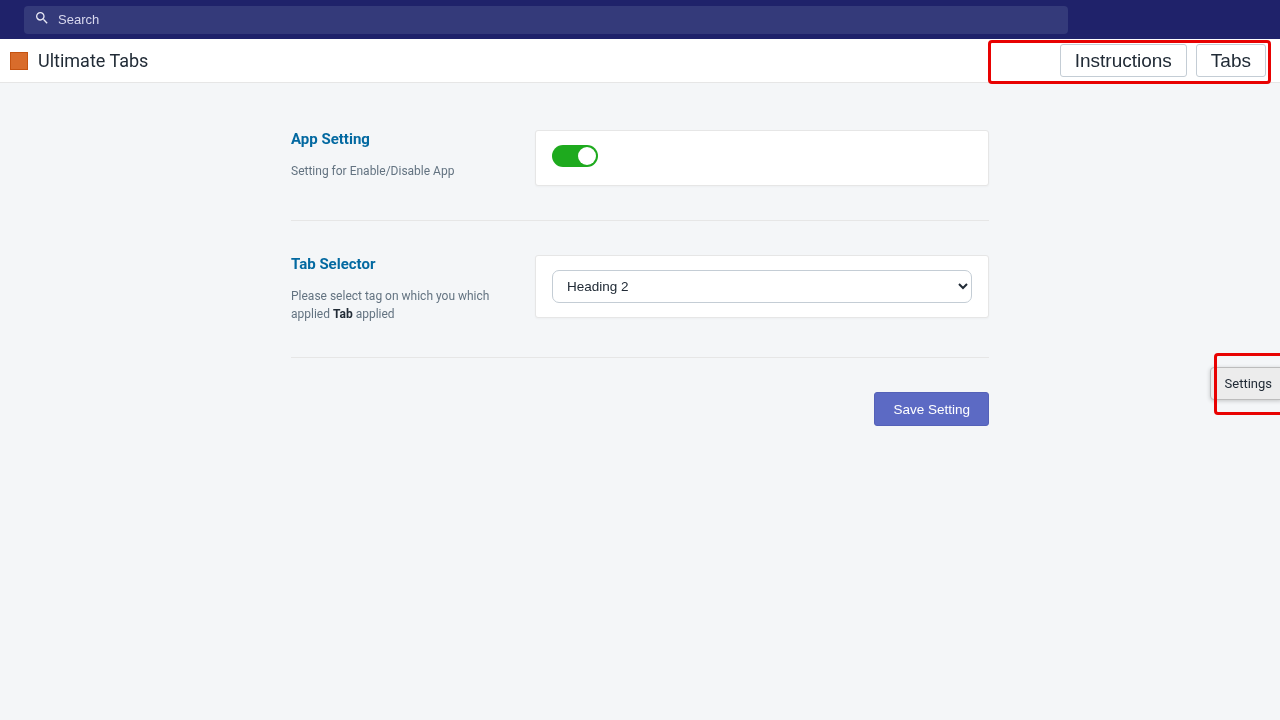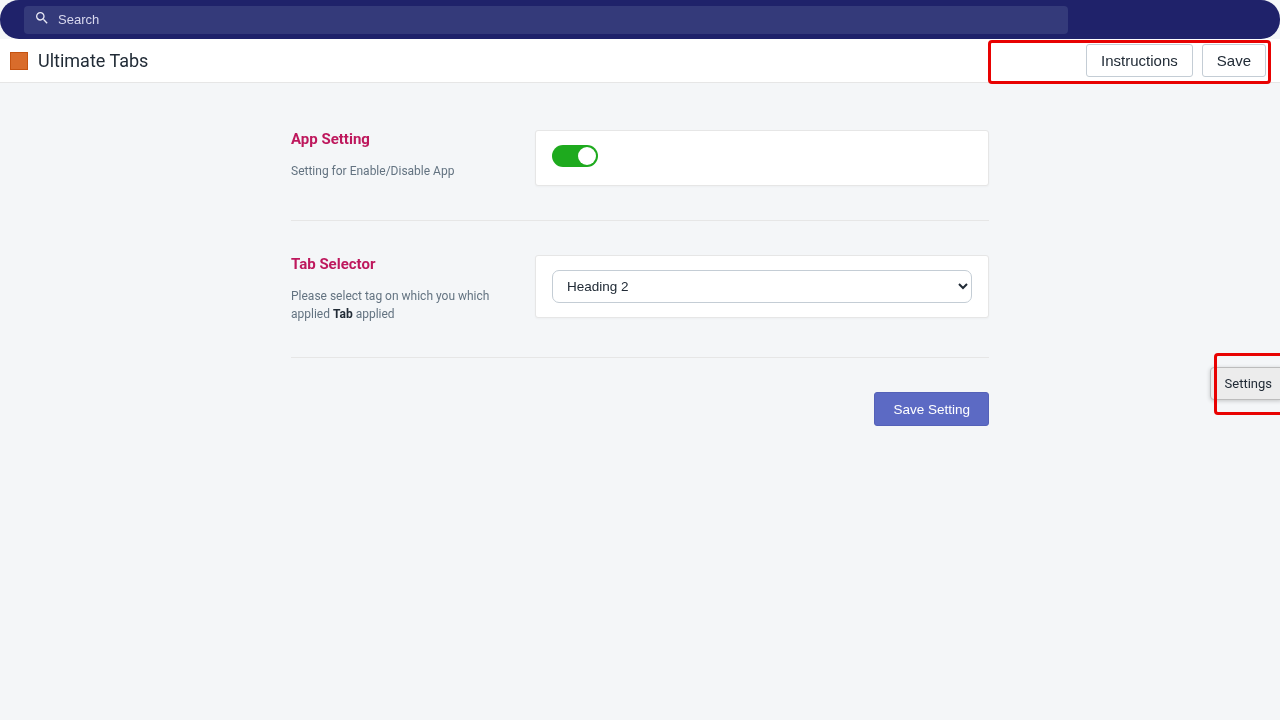--- a/index.html
+++ b/index.html
@@ -1,47 +1,47 @@
 <!DOCTYPE html>
 <html><head>
 <meta charset="utf-8">
 <style>
   * { box-sizing: border-box; margin: 0; padding: 0; }
   html, body { width: 1280px; height: 720px; font-family: -apple-system, "Segoe UI", Roboto, Arial, sans-serif; background: #f4f6f8; overflow: hidden; }
   
   
-  .topbar { background: #1f226a; height: 39px; display: flex; align-items: center; padding: 0 12px 0 24px; border-radius: 19px; }
+  .topbar { background: #1f226a; height: 39px; display: flex; align-items: center; padding: 0 12px 0 24px; }
   .searchbox { background: #343a7a; border-radius: 4px; height: 28px; width: 1044px; display: flex; align-items: center; padding: 0 10px; gap: 8px; }
   .search-icon svg { width: 16px; height: 16px; fill: #e8e8f5; }
   .searchbox input { background: transparent; border: none; outline: none; color: #d8d8ee; font-size: 13px; flex: 1; }
   .searchbox input::placeholder { color: #d8d8ee; }
 
   
   .header { background: #fff; height: 44px; border-bottom: 1px solid #e6e6e6; display: flex; align-items: center; justify-content: space-between; padding: 0 14px 0 10px; position: relative; }
   .app-title-wrap { display: flex; align-items: center; gap: 10px; }
   .app-logo { width: 18px; height: 18px; background: #d96c2b; border: 1px solid #c55310; display:inline-block; }
   .app-title { font-size: 18px; color: #212b36; font-weight: 400; }
   .header-btns { display: flex; gap: 9px; position: relative; }
-  .header-btns button { background: #fff; border: 1px solid #c4cdd5; border-radius: 3px; height: 33px; padding: 0 14px; font-size: 15px; color: #212b36; cursor: pointer; }
+  .header-btns button { background: #fff; border: 1px solid #c4cdd5; border-radius: 3px; height: 33px; padding: 0 14px; font-size: 19px; color: #212b36; cursor: pointer; }
 
   
   .highlight1 { position: absolute; border: 3px solid #e80202; border-radius: 4px; pointer-events: none; top: 40px; left: 988px; width: 283px; height: 44px; z-index: 50; }
   .highlight2 { position: absolute; border: 3px solid #e80202; border-radius: 4px; pointer-events: none; top: 353px; left: 1214px; width: 80px; height: 62px; z-index: 50; }
 
   
   .settings-tab { position: absolute; top: 367px; right: -2px; background: #ececec; border: 1px solid #bcbcbc; border-radius: 4px 0 0 4px; padding: 8px 9px 8px 14px; font-size: 13px; color: #212b36; box-shadow: 0 1px 4px rgba(0,0,0,.2); cursor: pointer; }
 
   
   .main { padding: 47px 0 0 0; display: flex; justify-content: center; }
   .col { width: 698px; }
 
   .section { display: flex; padding: 0 0 34px 0; border-bottom: 1px solid #e6e6e6; margin-bottom: 34px; }
   .section:nth-of-type(2){ }
   .section-left { width: 244px; padding-right: 20px; }
-  .section-left h3 { font-size: 15px; font-weight: 700; color: #be185d; margin-bottom: 14px; }
+  .section-left h3 { font-size: 15px; font-weight: 700; color: #0369a1; margin-bottom: 14px; }
   .section-left p { font-size: 12px; color: #637381; line-height: 1.5; }
   .section-left p b { color: #212b36; }
   .section-right { flex: 1; }
   .card { background: #fff; border: 1px solid #e6e6e6; border-radius: 3px; box-shadow: 0 1px 2px rgba(0,0,0,.03); padding: 14px 16px; }
 
   
   .toggle { width: 46px; height: 22px; background: #1eaa1e; border-radius: 22px; position: relative; display: inline-flex; align-items: center; cursor: pointer; }
   .toggle-knob { width: 18px; height: 18px; background: #fff; border-radius: 50%; position: absolute; right: 2px; top: 2px; }
   .toggle-label { position: absolute; left: 6px; color: #fff; font-size: 9px; font-weight: 700; letter-spacing: .5px; margin-top: 32px; }
 
@@ -67,21 +67,21 @@
   </div>
 </div>
 
 <div class="header">
   <div class="app-title-wrap">
     <span class="app-logo"></span>
     <span class="app-title">Ultimate Tabs</span>
   </div>
   <div class="header-btns">
     <button>Instructions</button>
-    <button>Save</button>
+    <button>Tabs</button>
   </div>
 </div>
 
 <div class="highlight1"></div>
 <div class="highlight2"></div>
 
 <div class="settings-tab">Settings</div>
 
 <div class="main">
   <div class="col">

